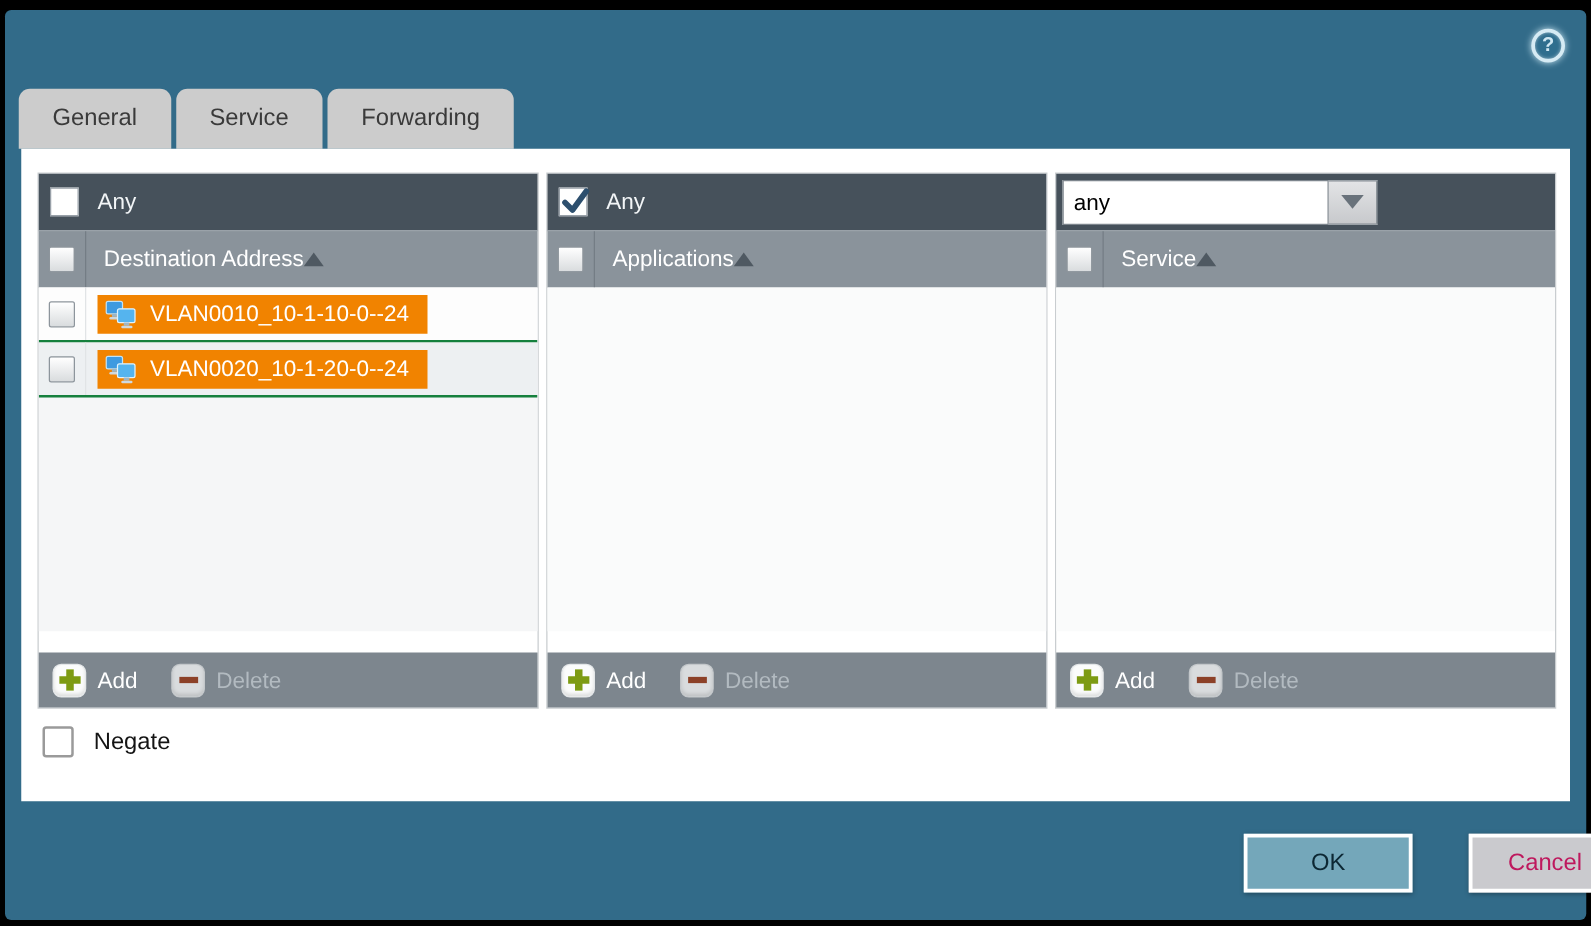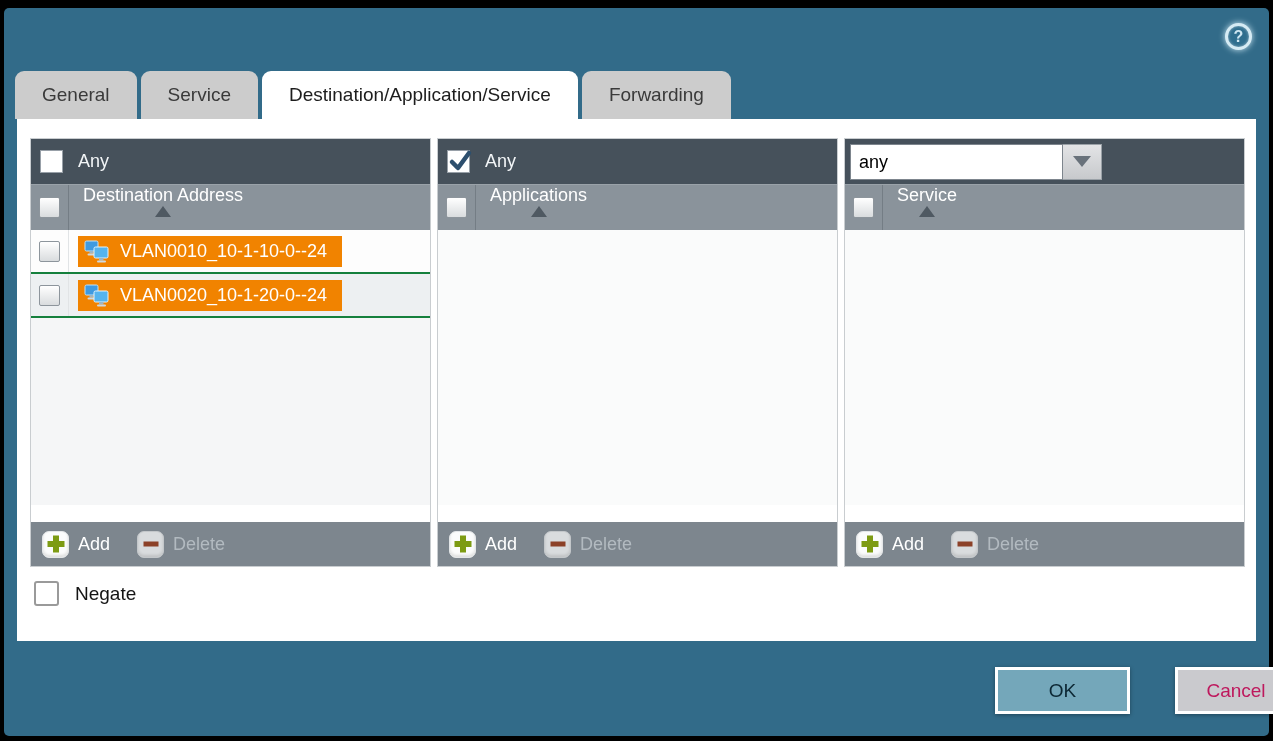--- a/index.html
+++ b/index.html
@@ -42,21 +42,21 @@
         position:relative; cursor:pointer; flex:0 0 auto; }
   .cb svg { position:absolute; left:0; top:-2px; }
 
   .colheader { height:46px; flex:0 0 46px; background:#8a939b; display:flex;
                align-items:stretch; border-top:1px solid #9aa2a9; }
   .cb-cell { width:38px; flex:0 0 38px; display:flex; align-items:center;
              justify-content:center; border-right:1px solid #747d85; }
   .cb-small { width:21px; height:21px; border:1px solid #8d959c; border-radius:2px;
               background:linear-gradient(#ffffff,#d9dcde); cursor:pointer; }
   .hdr-label { display:flex; align-items:center; gap:0; padding-left:14px;
-               color:#fff; font-size:18px; cursor:pointer;flex-direction:column; }
+               color:#fff; font-size:18px; cursor:pointer; }
   .sort-asc { width:0; height:0; border-left:8px solid transparent;
               border-right:8px solid transparent; border-bottom:11px solid #4f5962; }
 
   .list { flex:1 1 auto; background:#f5f6f7; overflow:hidden; }
   .list.empty { background:#fafbfb; }
 
   .row { height:44px; display:flex; align-items:center; border-bottom:2px solid #15803d; }
   .row:nth-child(1) { background:#fdfdfd; }
   .row:nth-child(2) { background:#edf0f2; }
   .row .cb-cell-row { width:38px; flex:0 0 38px; display:flex; align-items:center;
@@ -112,21 +112,20 @@
 </head>
 <body>
 
 <div class="dialog">
 
   <div class="help-btn">?</div>
 
   <div class="tabs">
     <div class="tab">General</div>
     <div class="tab">Service</div>
-    <div class="tab active">Destination/Application/Service</div>
     <div class="tab">Forwarding</div>
   </div>
 
   <div class="panel">
 
     <div class="col col-dest">
       <div class="anybar">
         <span class="cb"></span>
         <span class="lbl">Any</span>
       </div>

